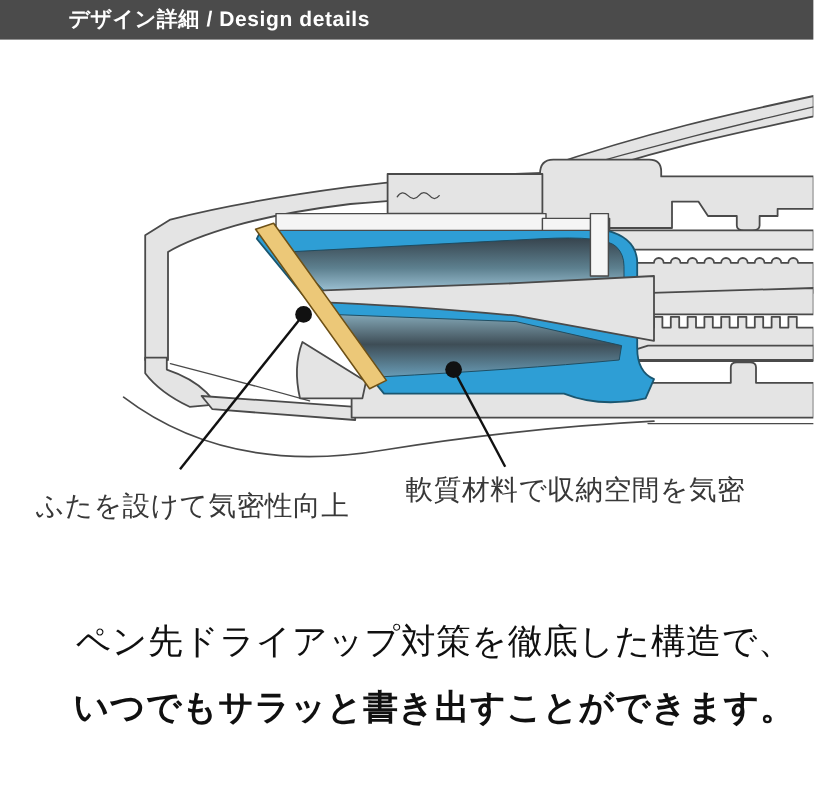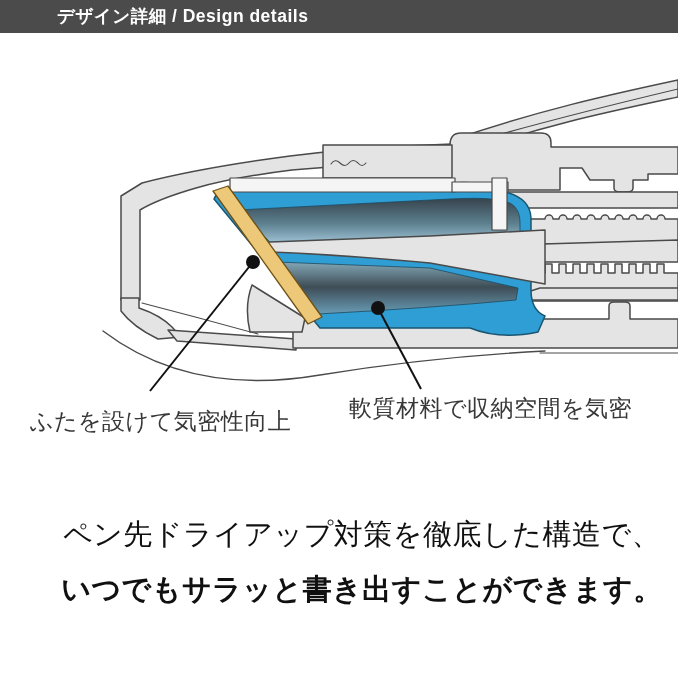--- a/index.html
+++ b/index.html
@@ -25,21 +25,21 @@
   .gl  {fill:none;stroke:var(--outline);stroke-width:1.4;stroke-linecap:round;}
   .gl2 {fill:none;stroke:var(--outline);stroke-width:1.1;stroke-linecap:round;}
   .blue{fill:var(--soft-material-blue);stroke:var(--blue-outline);stroke-width:1.5;stroke-linejoin:round;}
   .yel {fill:var(--lid-yellow);stroke:var(--lid-outline);stroke-width:1.3;stroke-linejoin:round;}
   .ink {stroke:var(--annotation-ink);stroke-width:2;fill:none;}
   .dot {fill:var(--annotation-ink);}
   .stopD{stop-color:var(--interior-dark);} .stopL{stop-color:var(--interior-light);}
 
   .anno-label{position:absolute;top:393px;font-size:23px;color:var(--label-text);
               letter-spacing:0.5px;white-space:nowrap;}
-  .anno-left{left:30px;margin-top:13px;} .anno-right{left:349px;}
+  .anno-left{left:30px;margin-top:13px;} .anno-right{left:338px;}
   .caption-line{position:absolute;left:0;width:678px;text-align:center;font-size:29px;
                 color:var(--caption-text);letter-spacing:0.5px;white-space:nowrap;padding-left:23px;}
   .cap1{top:515px;} .cap2{top:570px;font-weight:bold;}
 </style>
 </head>
 <body>
 
 <div class="header">
   <div class="header-title">デザイン詳細 / Design details</div>
 </div>

